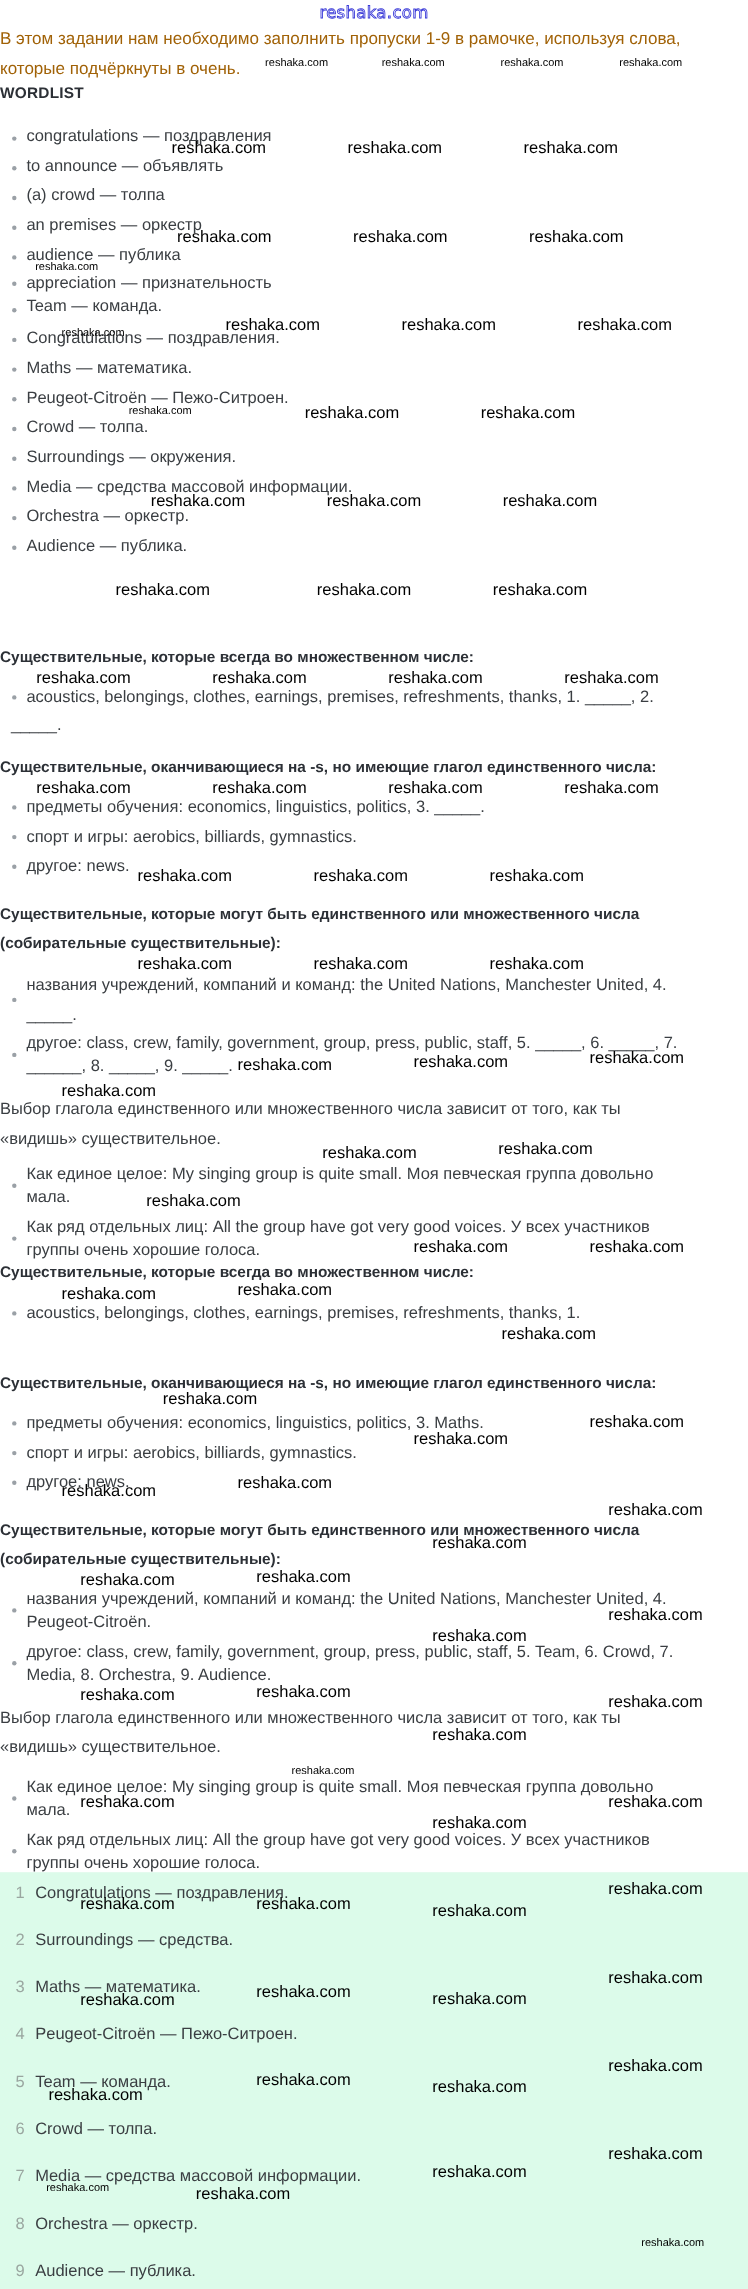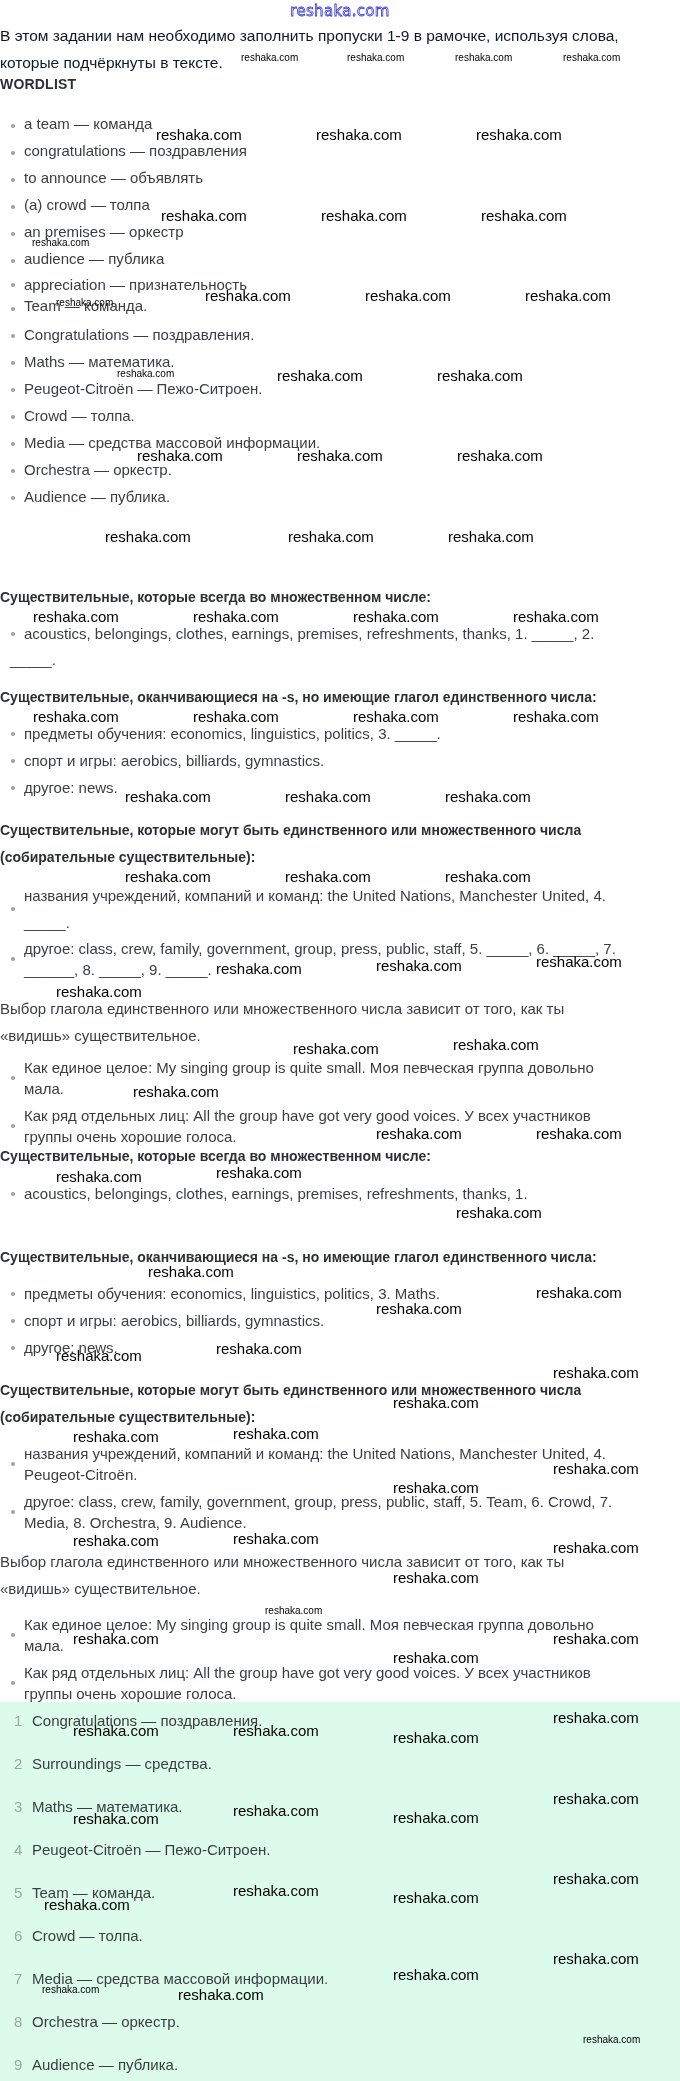--- a/index.html
+++ b/index.html
@@ -17,21 +17,21 @@
     top: 2px; left: 0; width: 680px;
     text-align: center;
     font-family: "DejaVu Sans", sans-serif;
     font-size: 15px;
     color: #ffffff;
     -webkit-text-stroke: 0.8px #3a3ad8;
     letter-spacing: 0.3px;
   }
   .intro {
     position: absolute; top: 22px; left: 0; width: 670px;
-    font-size: 15.5px; line-height: 27px; color: #0f172a;
+    font-size: 15.5px; line-height: 27px; color: #a16207;
   }
   .h-wordlist {
     position: absolute; top: 76px; left: 0;
     font-size: 14px; font-weight: bold; color: #2c3036;
     letter-spacing: 0.2px;
   }
   .ul { position: absolute; left: 10px; margin: 0; padding: 0; list-style: none; }
   .li {
     position: relative; padding-left: 14px;
     font-size: 15px; color: #3a3e42;
@@ -74,38 +74,38 @@
   }
   .ans-text { position: absolute; left: 32px; }
 </style>
 </head>
 <body>
 
 <div class="logo">reshaka.com</div>
 
 <div class="intro">
   <div>В этом задании нам необходимо заполнить пропуски 1-9 в рамочке, используя слова,</div>
-  <div>которые подчёркнуты в тексте.</div>
+  <div>которые подчёркнуты в очень.</div>
 </div>
 
 <div class="h-wordlist">WORDLIST</div>
 
 <ul class="ul" style="top:112px;">
-  <li class="li" style="height:27px;line-height:24px;">a team — команда</li>
   <li class="li" style="height:27px;line-height:24px;">congratulations — поздравления</li>
   <li class="li" style="height:27px;line-height:24px;">to announce — объявлять</li>
   <li class="li" style="height:27px;line-height:24px;">(a) crowd — толпа</li>
   <li class="li" style="height:27px;line-height:24px;">an premises — оркестр</li>
   <li class="li" style="height:27px;line-height:24px;">audience — публика</li>
   <li class="li" style="height:21px;line-height:21px;">appreciation — признательность</li>
   <li class="li" style="height:27px;line-height:22px;">Team — команда.</li>
   <li class="li" style="height:27px;line-height:26px;">Congratulations — поздравления.</li>
   <li class="li" style="height:27px;line-height:26px;">Maths — математика.</li>
   <li class="li" style="height:27px;line-height:26px;">Peugeot-Citroën — Пежо-Ситроен.</li>
   <li class="li" style="height:27px;line-height:26px;">Crowd — толпа.</li>
+  <li class="li" style="height:27px;line-height:26px;">Surroundings — окружения.</li>
   <li class="li" style="height:27px;line-height:26px;">Media — средства массовой информации.</li>
   <li class="li" style="height:27px;line-height:26px;">Orchestra — оркестр.</li>
   <li class="li" style="height:27px;line-height:26px;">Audience — публика.</li>
 </ul>
 
 <div class="sec-h" style="top:584px;">Существительные, которые всегда во множественном числе:</div>
 <ul class="ul" style="top:620px;">
   <li class="li it" style="line-height:27px;">
     <div>acoustics, belongings, clothes, earnings, premises, refreshments, thanks, 1. _____, 2.</div>
   </li>

